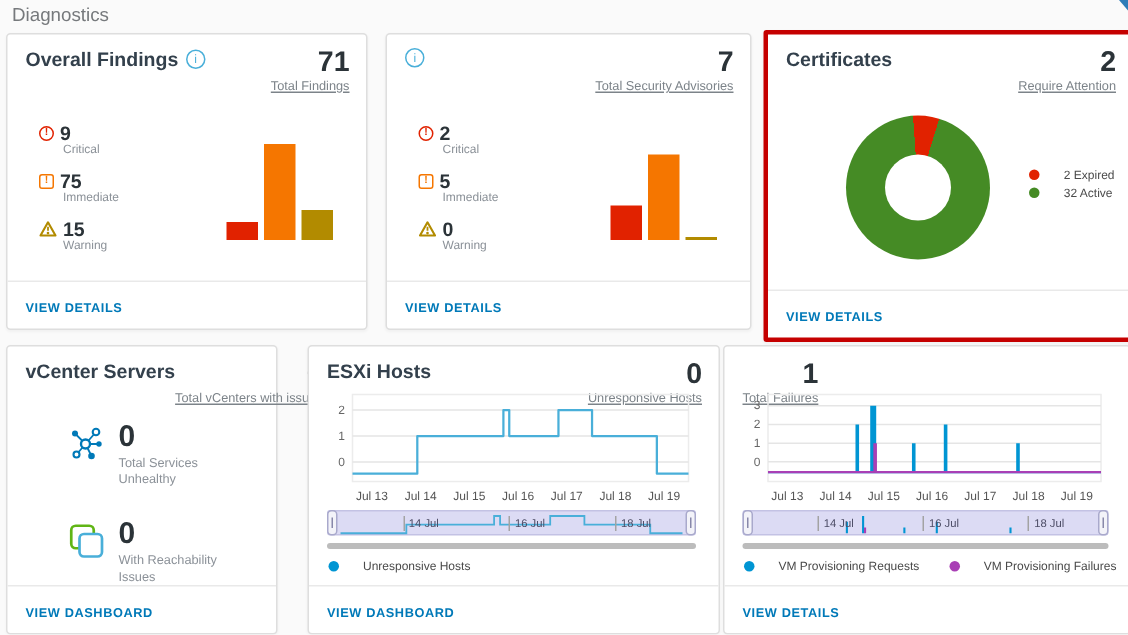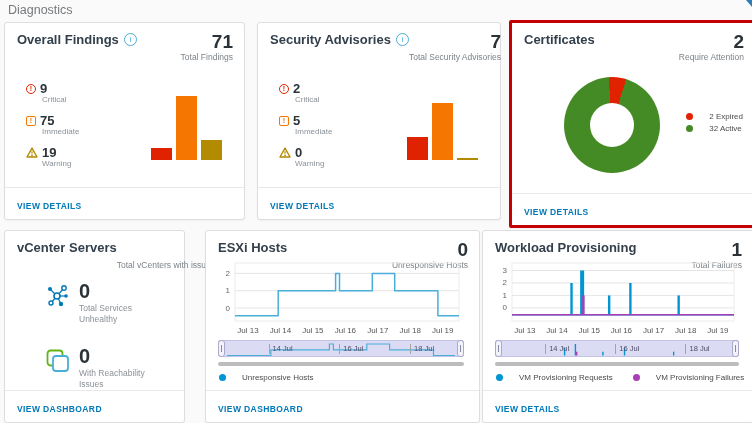--- a/index.html
+++ b/index.html
@@ -20,21 +20,21 @@
   .view-link{color:#0079b8;font-size:8.5px;font-weight:bold;letter-spacing:.4px;cursor:pointer;text-decoration:none;}
 
   .card-head{display:flex;justify-content:space-between;align-items:flex-start;padding:9px 11px 0 12px;}
   .title-row{display:flex;align-items:center;gap:5px;flex-shrink:0;}
   .card-title{font-size:13px;font-weight:bold;color:#33404c;}
   .info-icon{width:11px;height:11px;border:1px solid #49afd9;border-radius:50%;
     color:#49afd9;font-size:8px;line-height:11px;text-align:center;display:inline-block;}
   .info-icon::after{content:"i";}
   .card-total{text-align:right;}
   .total-num{font-size:19px;font-weight:bold;color:#2b3338;line-height:1;}
-  .total-label{font-size:8.5px;color:#7c8389;margin-top:1px;white-space:nowrap;}
+  .total-label{font-size:8.5px;color:#7c8389;margin-top:1px;white-space:nowrap;text-decoration:underline;}
 
   
   .stats{position:absolute;left:21px;top:58px;}
   .stat{margin-bottom:9px;}
   .stat-top{display:flex;align-items:center;gap:4px;}
   .stat-value{font-size:13px;font-weight:bold;color:#2b3338;}
   .stat-label{font-size:8px;color:#8b9198;margin-left:16px;margin-top:-1px;}
   .ic{display:inline-block;width:10px;height:10px;box-sizing:border-box;
     font-size:7px;font-weight:bold;text-align:center;line-height:8px;}
   .ic-circle{border:1.5px solid #e12200;border-radius:50%;color:#e12200;}
@@ -108,41 +108,40 @@
           </div>
         <div class="stat-label">Immediate</div>
       </div>
       <div class="stat">
         <div class="stat-top">
           <svg width="12" height="11" viewBox="0 0 12 11">
               <path d="M6 1.2 L11 10 H1 Z" fill="none" stroke="#b28b00" stroke-width="1.4" stroke-linejoin="round"></path>
               <line x1="6" y1="4.2" x2="6" y2="6.8" stroke="#b28b00" stroke-width="1.2"></line>
               <circle cx="6" cy="8.4" r="0.9" fill="#b28b00"></circle>
             </svg>
-          <span class="stat-value">19</span>
+          <span class="stat-value">15</span>
           </div>
         <div class="stat-label">Warning</div>
       </div>
     </div>
     <div class="bars">
         <div class="bar" style="height: 12px; background: rgb(225, 34, 0);"></div>
         <div class="bar" style="height: 64px; background: rgb(245, 118, 0);"></div>
         <div class="bar" style="height: 20px; background: rgb(178, 139, 0);"></div>
       </div>
   </div>
   <div class="card-footer">
     <span class="view-link">VIEW DETAILS</span>
   </div>
 </div>
 
 <div class="card" style="left:257px;top:22px;width:242px;height:196px;">
   <div class="card-body">
     <div class="card-head">
       <div class="title-row">
-        <span class="card-title">Security Advisories</span>
         <span class="info-icon"></span>
       </div>
       <div class="card-total">
         <div class="total-num">7</div>
         <div class="total-label">Total Security Advisories</div>
       </div>
     </div>
     <div class="stats">
       <div class="stat">
         <div class="stat-top">
@@ -302,23 +301,20 @@
     </div>
   </div>
   <div class="card-footer">
     <span class="view-link">VIEW DASHBOARD</span>
   </div>
 </div>
 
 <div class="card" style="left:482px;top:230px;width:270px;height:191px;">
   <div class="card-body">
     <div class="card-head">
-      <div class="title-row">
-        <span class="card-title">Workload Provisioning</span>
-      </div>
       <div class="card-total">
         <div class="total-num">1</div>
         <div class="total-label">Total Failures</div>
       </div>
     </div>
     <div class="ts"><svg width="256" height="78">
           <rect x="26" y="6" width="222" height="58" fill="none" stroke="#ececec"></rect>
           <line x1="26" y1="50.90322580645161" x2="248" y2="50.90322580645161" stroke="#e5e5e5" stroke-width="1"></line>
           <text x="21" y="53.40322580645161" text-anchor="end" font-size="8" fill="#666">0</text>
           <line x1="26" y1="38.43010752688172" x2="248" y2="38.43010752688172" stroke="#e5e5e5" stroke-width="1"></line>

